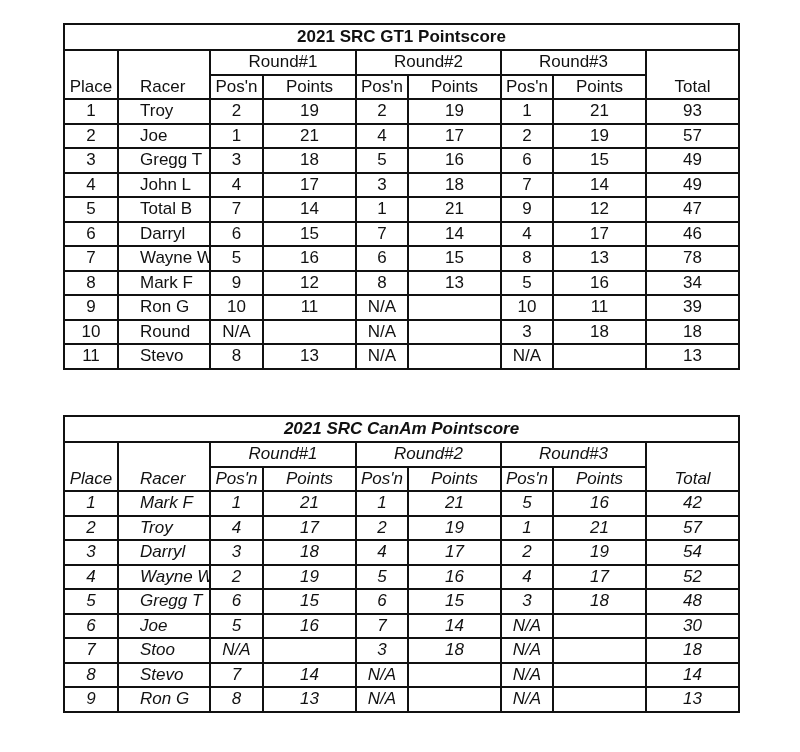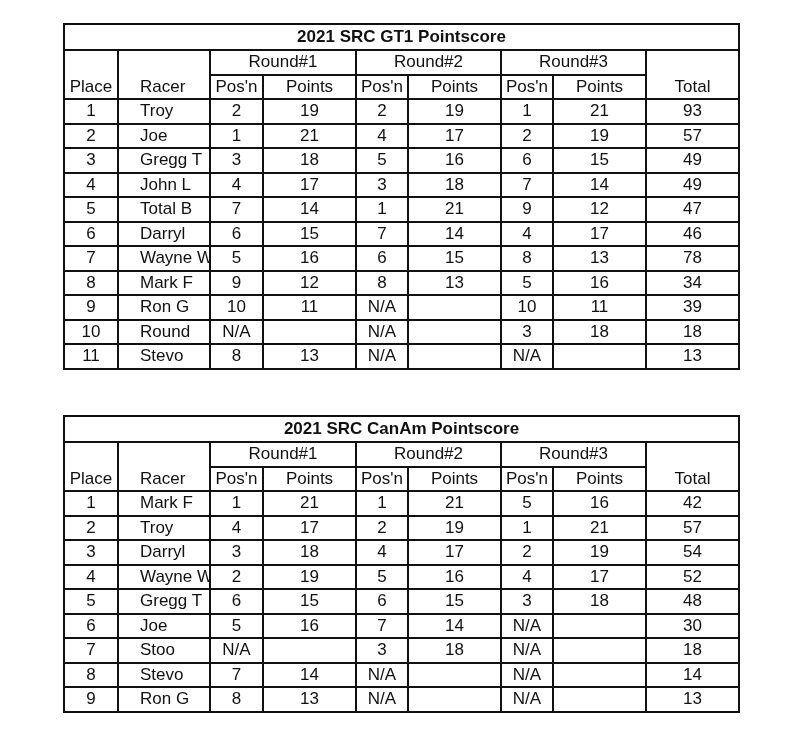--- a/index.html
+++ b/index.html
@@ -1,19 +1,19 @@
 <!DOCTYPE html>
 <html><head>
 <meta charset="utf-8">
 <style>
   html, body { margin: 0; padding: 0; background: #ffffff; }
   body { width: 800px; height: 752px; position: relative; font-family: "Liberation Sans", "DejaVu Sans", sans-serif; color: #111; }
   .sheet { position: absolute; left: 63px; width: 675px; }
   #t1 { top: 23px; }
-  #t2 { top: 415px; }
+  #t2 { top: 415px; font-style: italic; }
   table { border-collapse: collapse; width: 675px; table-layout: fixed; }
   td, th { border: 2px solid #111; padding: 0; height: 22.5px; font-size: 17px; font-weight: normal; text-align: center; vertical-align: middle; line-height: 22px; white-space: nowrap; overflow: hidden; }
   th.title { font-weight: bold; font-size: 17px; height: 24px; }
   td.racer, th.racer { text-align: left; padding-left: 21px; }
   th.bottom { vertical-align: bottom; border-radius: 8px; }
 </style>
 </head>
 <body>
 
 <div class="sheet" id="t1">

